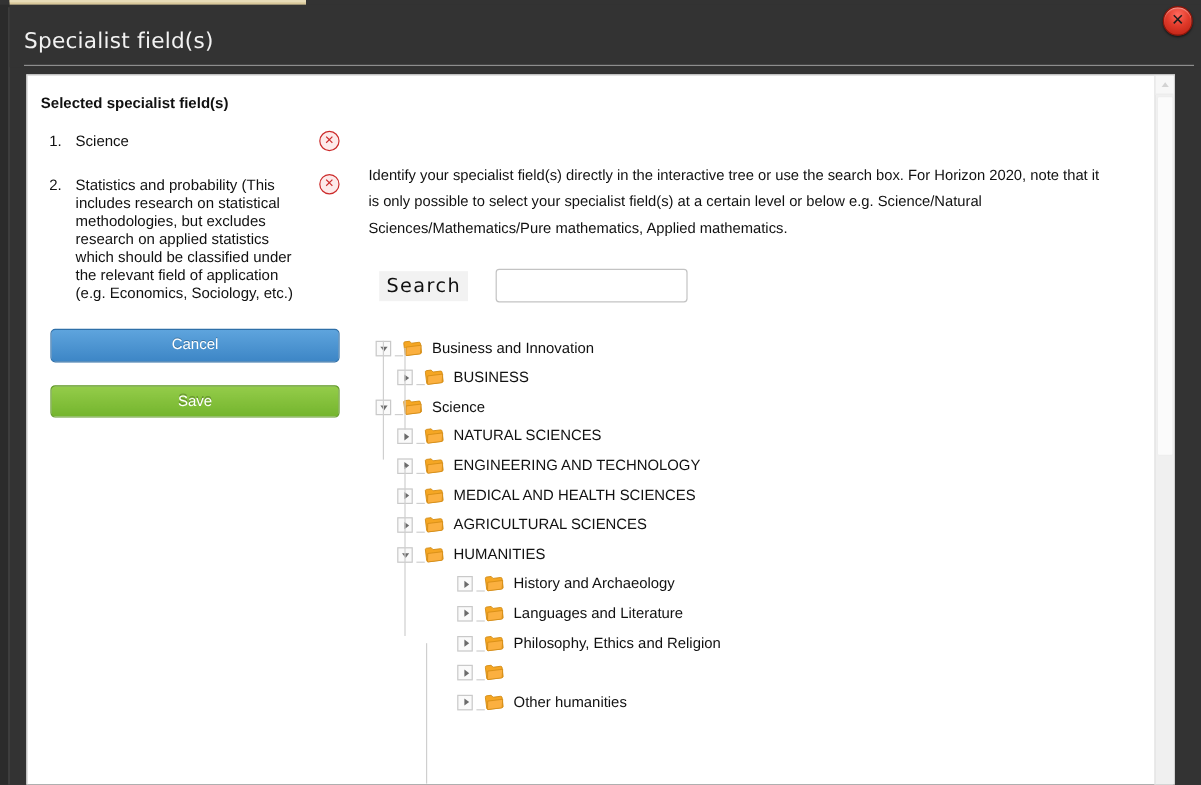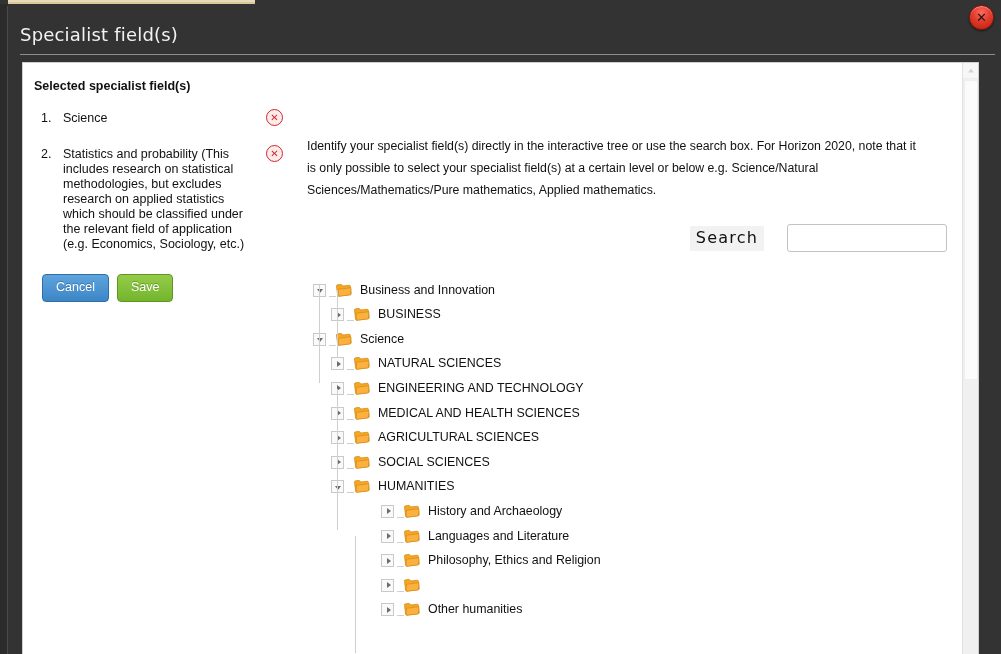--- a/index.html
+++ b/index.html
@@ -161,21 +161,22 @@
     font-size: 10px;
     font-weight: bold;
     font-family: "DejaVu Sans", sans-serif;
     line-height: 1;
   }
 
   .btn-row {
     margin-top: 22px;
     margin-left: 9px;
     display: flex;
-    gap: 8px;
+    gap: 19px;
+    flex-direction: column;
   }
   .btn {
     border-radius: 4px;
     padding: 6px 13px 7px 13px;
     font-size: 12.5px;
     color: #ffffff;
     cursor: pointer;
     border: 1px solid;
     font-family: "Liberation Sans", sans-serif;
     text-shadow: 0 -1px 0 rgba(0,0,0,0.25);
@@ -203,21 +204,20 @@
     width: 620px;
     font-family: "Liberation Sans", sans-serif;
     margin-top: 48px;
   }
 
   .search-row {
     margin-top: 23px;
     margin-left: 9px;
     display: flex;
     align-items: center;
-    justify-content: flex-end;
   }
   .search-label {
     background: #f2f2f2;
     color: #111;
     font-size: 16px;
     font-family: "DejaVu Sans", sans-serif;
     letter-spacing: 1.2px;
     padding: 4px 6px 5px 6px;
     line-height: 1;
     white-space: nowrap;
@@ -457,31 +457,20 @@
             <span class="hline"></span>
             <span class="folder">
               <svg width="16" height="14" viewBox="0 0 16 14">
                 <path d="M1 2.2 C1 1.5 1.5 1.1 2.2 1.1 L6 1.1 L7.4 2.9 L13.6 2.9 C14.3 2.9 14.8 3.4 14.8 4.1 L14.8 11.3 C14.8 12 14.3 12.5 13.6 12.5 L2.2 12.5 C1.5 12.5 1 12 1 11.3 Z" fill="#f5a623" stroke="#d18a13" stroke-width="0.7"></path>
                 <path d="M2.6 5.6 L15.2 5.6 L13.8 12.2 C13.7 12.5 13.4 12.6 13.1 12.6 L2.1 12.6 C1.7 12.6 1.5 12.3 1.6 12 Z" fill="#fbb040" stroke="#d18a13" stroke-width="0.6"></path>
               </svg>
             </span>
             <span class="tlabel">AGRICULTURAL SCIENCES</span>
           </div>
           <div class="tnode lvl1">
-            <span class="toggle collapsed"></span>
-            <span class="hline"></span>
-            <span class="folder">
-              <svg width="16" height="14" viewBox="0 0 16 14">
-                <path d="M1 2.2 C1 1.5 1.5 1.1 2.2 1.1 L6 1.1 L7.4 2.9 L13.6 2.9 C14.3 2.9 14.8 3.4 14.8 4.1 L14.8 11.3 C14.8 12 14.3 12.5 13.6 12.5 L2.2 12.5 C1.5 12.5 1 12 1 11.3 Z" fill="#f5a623" stroke="#d18a13" stroke-width="0.7"></path>
-                <path d="M2.6 5.6 L15.2 5.6 L13.8 12.2 C13.7 12.5 13.4 12.6 13.1 12.6 L2.1 12.6 C1.7 12.6 1.5 12.3 1.6 12 Z" fill="#fbb040" stroke="#d18a13" stroke-width="0.6"></path>
-              </svg>
-            </span>
-            <span class="tlabel">SOCIAL SCIENCES</span>
-          </div>
-          <div class="tnode lvl1">
             <span class="toggle expanded"></span>
             <span class="hline"></span>
             <span class="folder">
               <svg width="16" height="14" viewBox="0 0 16 14">
                 <path d="M1 2.2 C1 1.5 1.5 1.1 2.2 1.1 L6 1.1 L7.4 2.9 L13.6 2.9 C14.3 2.9 14.8 3.4 14.8 4.1 L14.8 11.3 C14.8 12 14.3 12.5 13.6 12.5 L2.2 12.5 C1.5 12.5 1 12 1 11.3 Z" fill="#f5a623" stroke="#d18a13" stroke-width="0.7"></path>
                 <path d="M2.6 5.6 L15.2 5.6 L13.8 12.2 C13.7 12.5 13.4 12.6 13.1 12.6 L2.1 12.6 C1.7 12.6 1.5 12.3 1.6 12 Z" fill="#fbb040" stroke="#d18a13" stroke-width="0.6"></path>
               </svg>
             </span>
             <span class="tlabel">HUMANITIES</span>
           </div>

